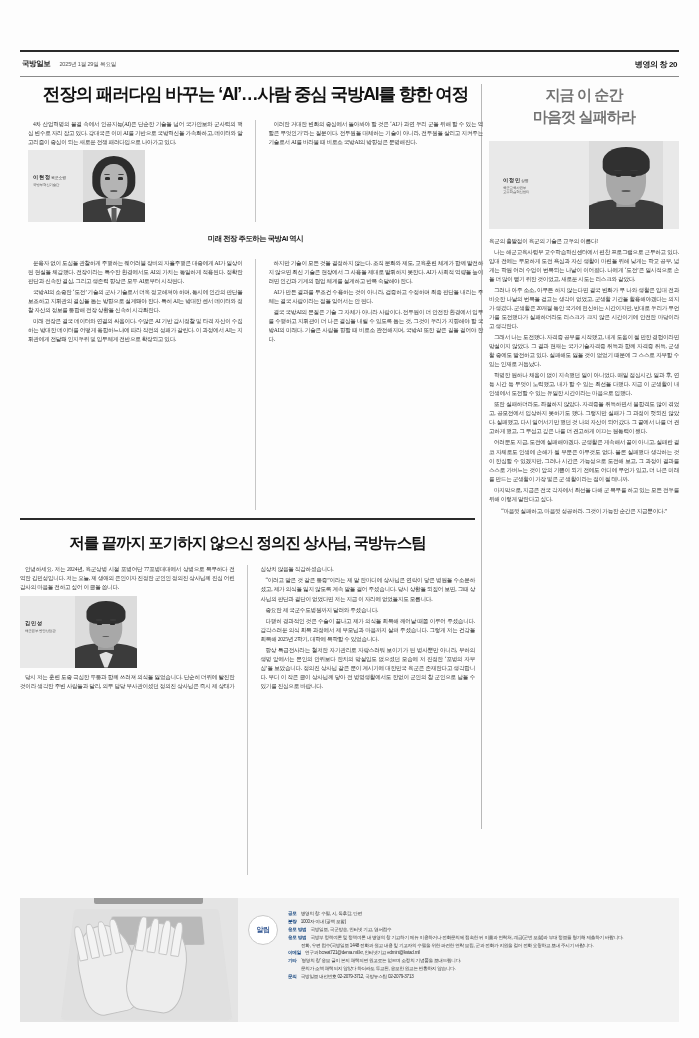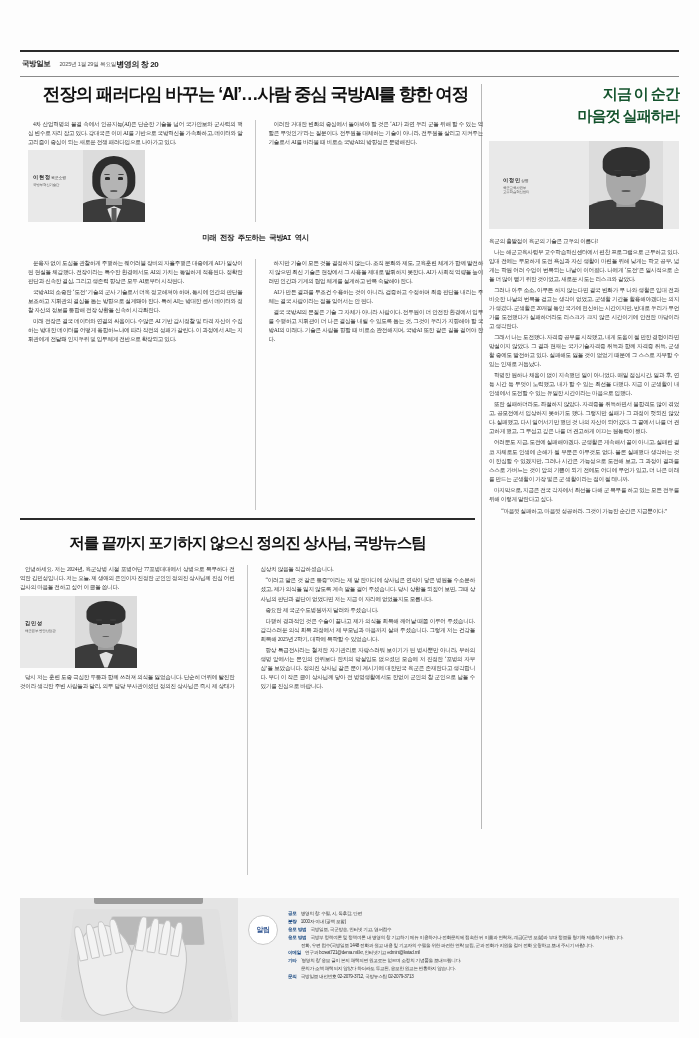--- a/index.html
+++ b/index.html
@@ -19,20 +19,21 @@
 
   
   .masthead {
     position: absolute;
     left: 20px; top: 50px; right: 20px;
     height: 26px;
     border-top: 2px solid #2a2a2a;
     border-bottom: 1px solid #8a8a8a;
     display: flex;
     align-items: center;
+    justify-content: space-between;
     padding: 12px 2px;
   }
   .masthead-left { display: flex; align-items: baseline; gap: 9px; }
   .paper-name {
     font-family: "Liberation Sans", sans-serif;
     font-weight: bold;
     font-size: 7.5px;
     color: #1a1a1a;
     letter-spacing: -0.4px;
   }
@@ -123,21 +124,21 @@
     position: absolute;
     right: 0; bottom: 0;
     width: 62px; height: 72px;
     overflow: hidden;
   }
 
   
   .pullquote {
     column-span: all;
     text-align: center;
-    font-family: Liberation Mono, monospace;
+    font-family: Liberation Sans, sans-serif;
     font-size: 7.4px;
     font-weight: bold;
     color: #1d1d1d;
     letter-spacing: -0.5px;
     line-height: 1.85;
     padding: 7px 0 8px 0;
     margin: 3px 0 5px 0;
   }
 
   
@@ -169,25 +170,25 @@
     left: 489px; top: 84px;
     width: 190px;
   }
   .side-rule {
     position: absolute;
     left: 481px; top: 84px;
     width: 1px; height: 745px;
     background: #b8b8b8;
   }
   .headline-side {
-    font-family: Liberation Serif, serif;
+    font-family: Liberation Sans, sans-serif;
     font-weight: bold;
     font-size: 15px;
-    color: #14532d;
-    text-align: right;
+    color: #737373;
+    text-align: center;
     letter-spacing: -0.9px;
     line-height: 1.45;
     margin: 0 0 13px 0;
   }
   .side-author-card {
     width: 190px; height: 88px;
     background: #e9e9e9;
     position: relative;
     overflow: hidden;
     margin-bottom: 8px;

